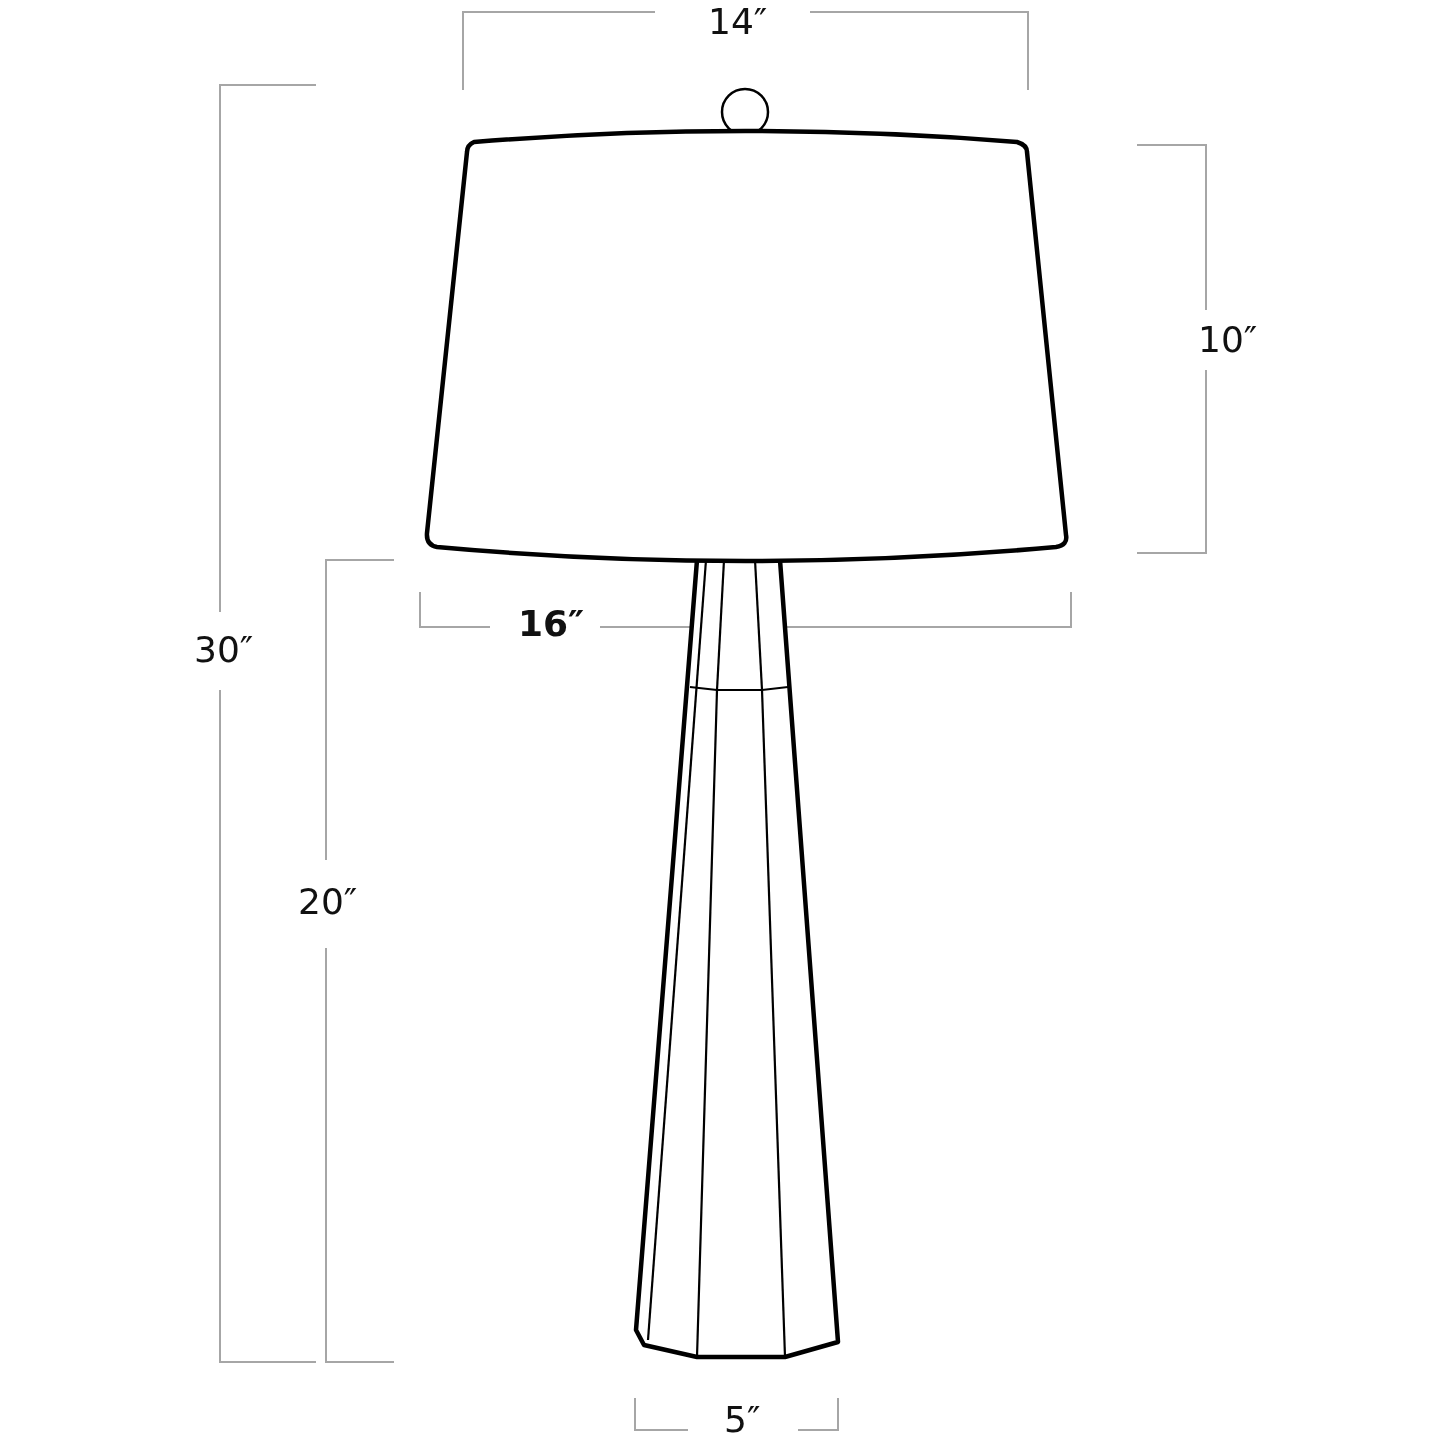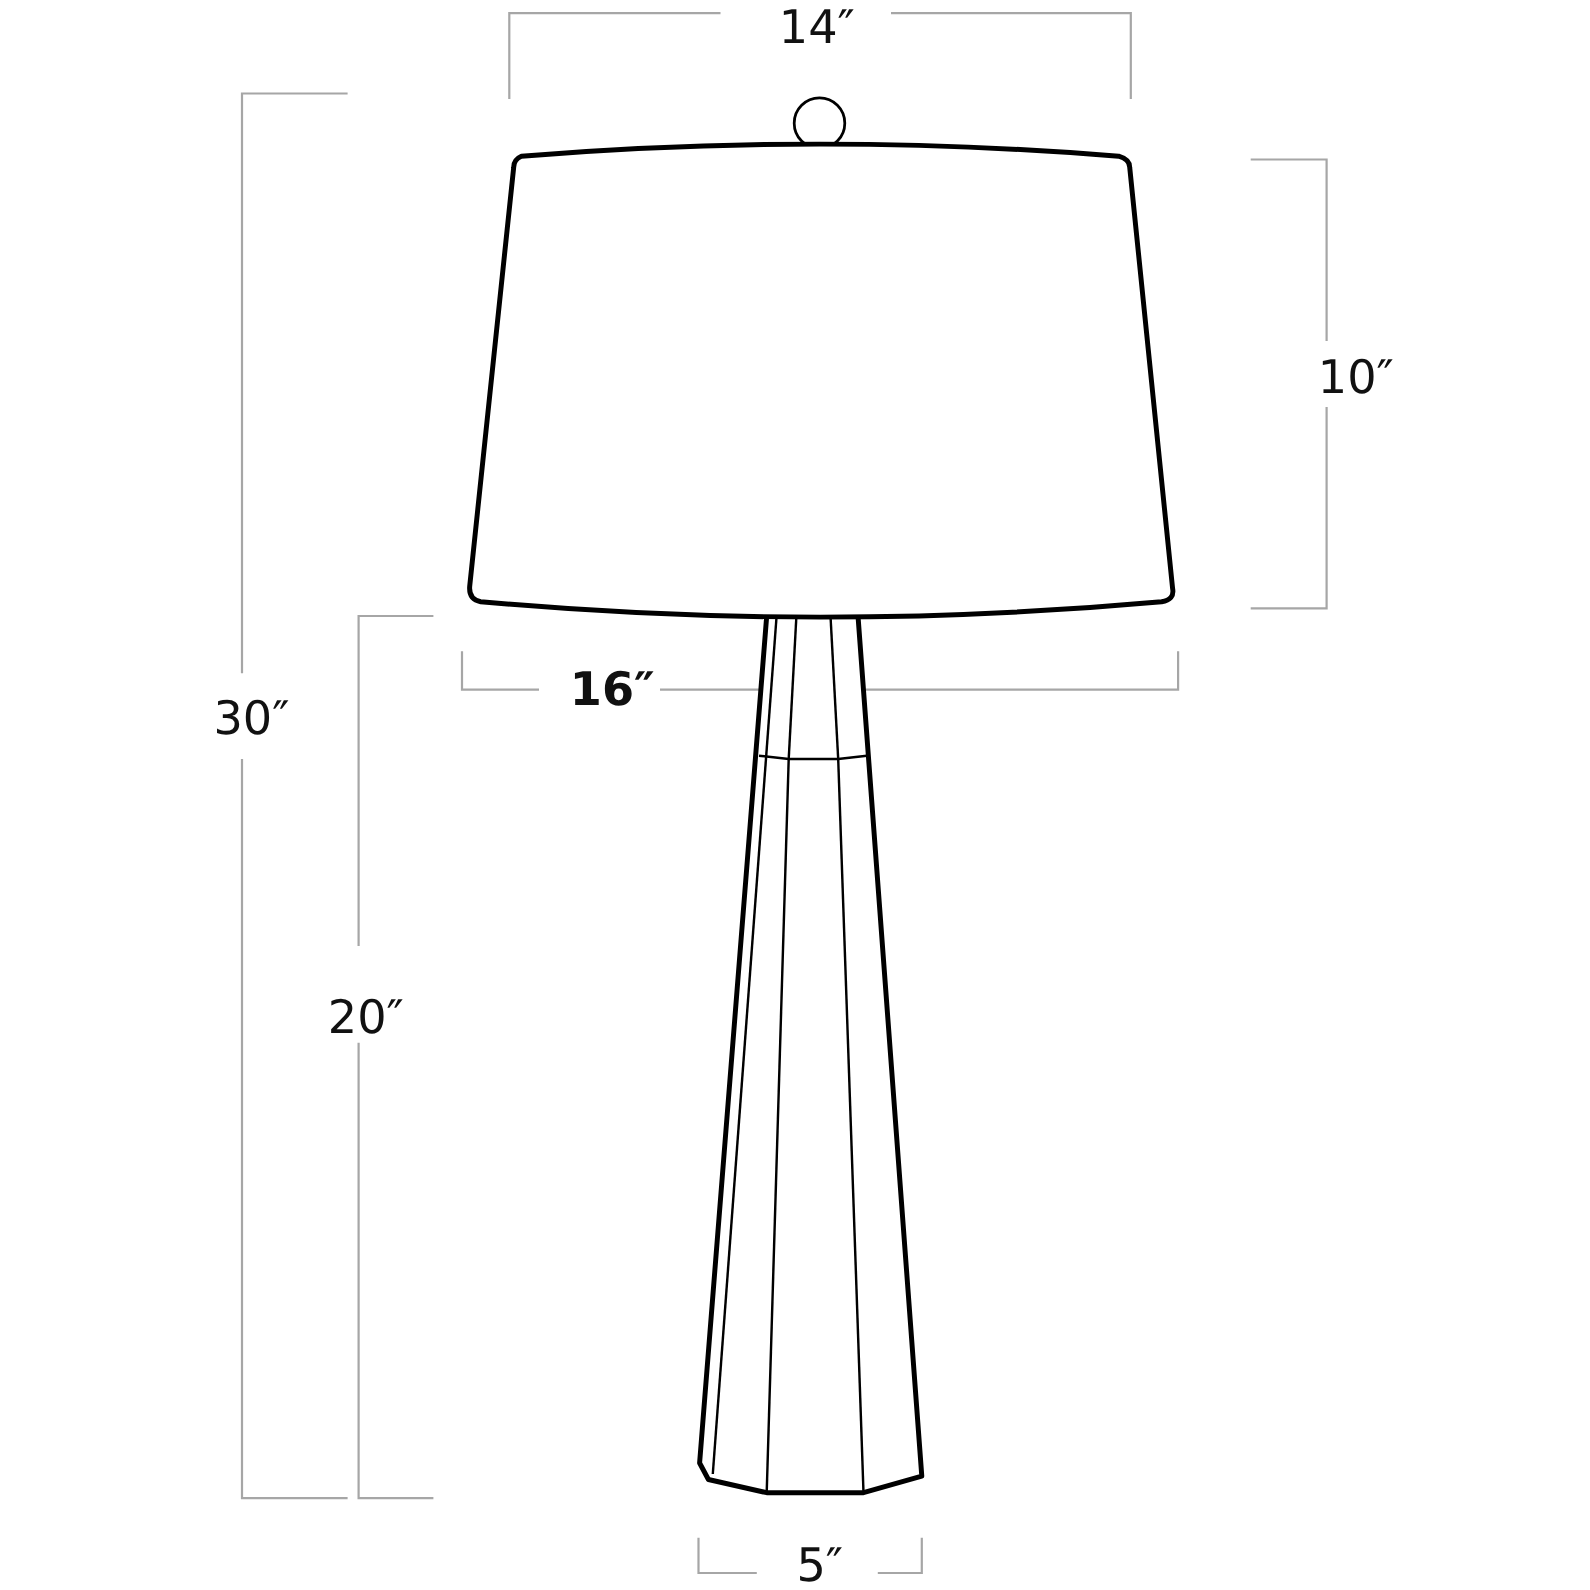--- a/index.html
+++ b/index.html
@@ -4,21 +4,21 @@
   <style>
     html, body { margin: 0; padding: 0; background: #ffffff; }
     body { width: 1445px; height: 1445px; position: relative; overflow: hidden; }
     svg { position: absolute; left: 0; top: 0; }
     .dim { stroke: #a6a6a6; stroke-width: 2; fill: none; }
     .outline { stroke: #000000; fill: #ffffff; stroke-linejoin: round; stroke-linecap: round; }
     .thin { stroke: #000000; stroke-width: 2.2; fill: none; }
     .label {
       position: absolute;
       font-family: "DejaVu Sans", "Liberation Sans", sans-serif;
-      font-size: 42px;
+      font-size: 36px;
       color: #111111;
       line-height: 1;
       background: transparent;
       white-space: nowrap;
     }
   </style>
 </head>
 <body>
 
 <svg width="1445" height="1445" viewBox="0 0 1445 1445">
@@ -75,15 +75,15 @@
        Q 1068,545 1056,547
        Q 745,575 437,547
        Q 426,545 427,533
        L 467,152
        Q 467,145 474,142 Z"></path>
 </svg>
 
 <div class="label" style="left:708px; top:4px;">14″</div>
 <div class="label" style="left:1198px; top:322px;">10″</div>
 <div class="label" style="left:194px; top:632px;text-align:right;">30″</div>
-<div class="label" style="left:298px; top:904px;text-align:center;">20″</div>
+<div class="label" style="left:298px; top:884px;text-align:center;">20″</div>
 <div class="label" style="left:518px; top:606px;font-weight:bold;">16″</div>
 <div class="label" style="left:724px; top:1402px;">5″</div>
 
 </body></html>

